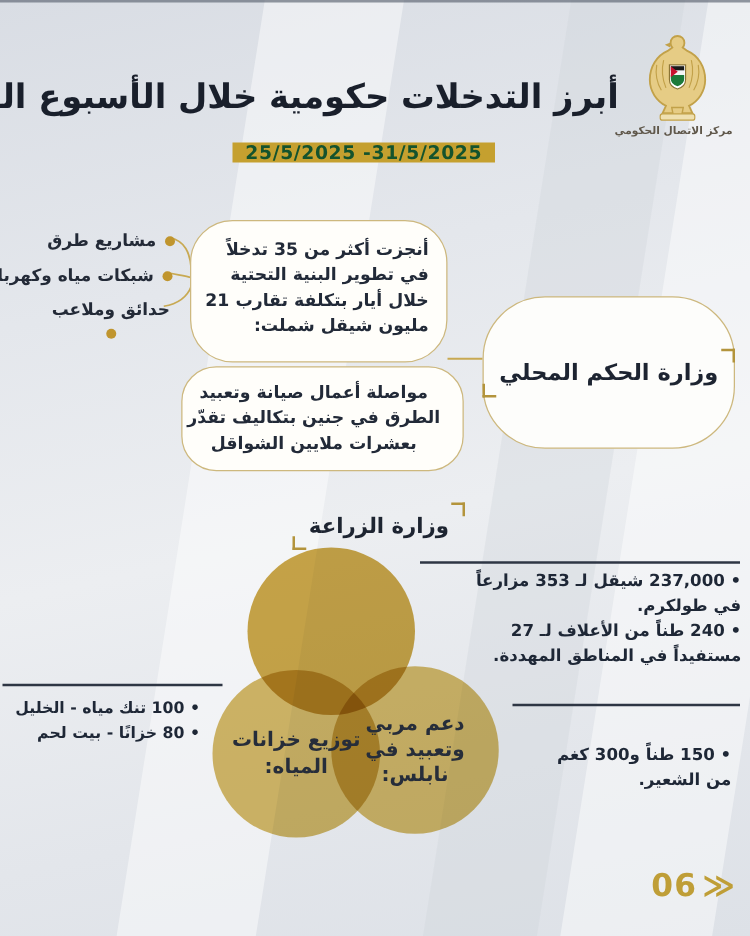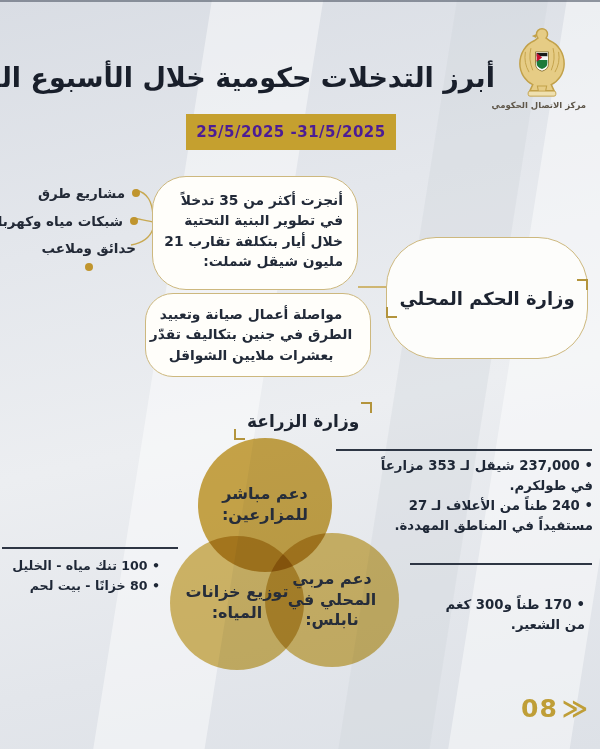--- a/index.html
+++ b/index.html
@@ -19,22 +19,22 @@
   
   .logo { position:absolute; top:26px; right:14px; width:88px; text-align:center; }
   .logo svg { width:62px; height:72px; display:block; margin:0 auto; }
   .logo-caption { font-size:8.5px; font-weight:700; color:#5f574a; margin-top:2px; white-space:nowrap; direction:rtl; }
   .title {
     position:absolute; top:62px; left:85px; width:410px;
     font-size:27px; font-weight:800; color:#191f2b; text-align:center;
     direction:rtl; white-space:nowrap; letter-spacing:-.5px;
   }
   .date-badge {
-    position:absolute; top:114px; left:186px; width:210px; height:36px;
-    background:#c5a02f; color:#4c1d95; font-size:15px; font-weight:700;
+    position:absolute; top:114px; left:186px; width:210px; height:16px;
+    background:#c5a02f; color:#14532d; font-size:15px; font-weight:700;
     display:flex; align-items:center; justify-content:center; direction:ltr; letter-spacing:.5px;
   }
 
   
   .connectors { position:absolute; top:0; left:0; width:600px; height:749px; pointer-events:none; }
 
   
   .tag { position:absolute; display:flex; align-items:center; gap:7px; direction:ltr; }
   .tag-label { font-size:13.5px; font-weight:700; color:#232a37; direction:rtl; white-space:nowrap; }
   .dot { width:8px; height:8px; border-radius:50%; background:#c0952e; flex:0 0 auto; }
@@ -163,33 +163,32 @@
     <div class="bracketed">
       <span class="corner tr"></span>
       <span class="corner bl"></span>
       <span class="txt">وزارة الزراعة</span>
     </div>
   </div>
 
   <div class="circle c1"></div>
   <div class="circle c2"></div>
   <div class="circle c3"></div>
-  <div class="circle-label l1">دعم مباشر للمزارعين:</div>
   <div class="circle-label l2">توزيع خزانات المياه:</div>
-  <div class="circle-label l3">دعم مربي المحلي في نابلس:</div>
+  <div class="circle-label l3">دعم مربي وتعبيد في نابلس:</div>
 
   <div class="list farmers">
     <div class="li">237,000 شيقل لـ 353 مزارعاً في طولكرم.</div>
     <div class="li">240 طناً من الأعلاف لـ 27 مستفيداً في المناطق المهددة.</div>
   </div>
   <div class="list tanks">
     <div class="li">100 تنك مياه - الخليل</div>
     <div class="li">80 خزانًا - بيت لحم</div>
   </div>
   <div class="list sheep">
-    <div class="li">170 طناً و300 كغم من الشعير.</div>
+    <div class="li">150 طناً و300 كغم من الشعير.</div>
   </div>
 
   <div class="page-nav">
-    <span class="page-num">08</span>
+    <span class="page-num">06</span>
     <span class="chev">≫</span>
   </div>
 </div>
 
 </body></html>

